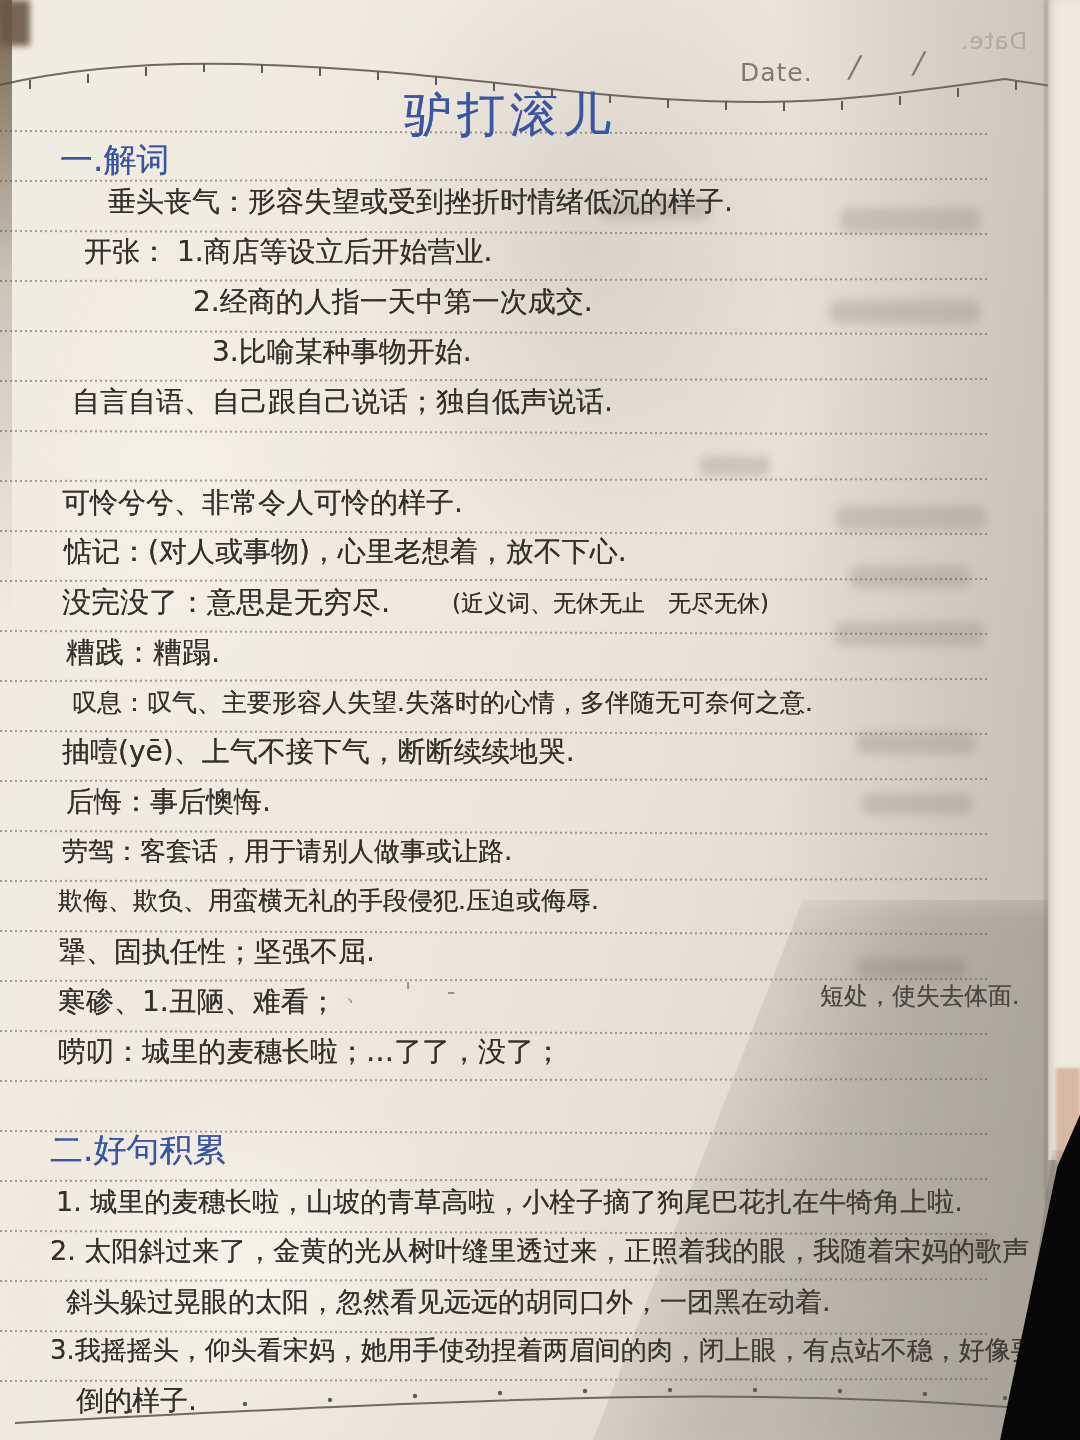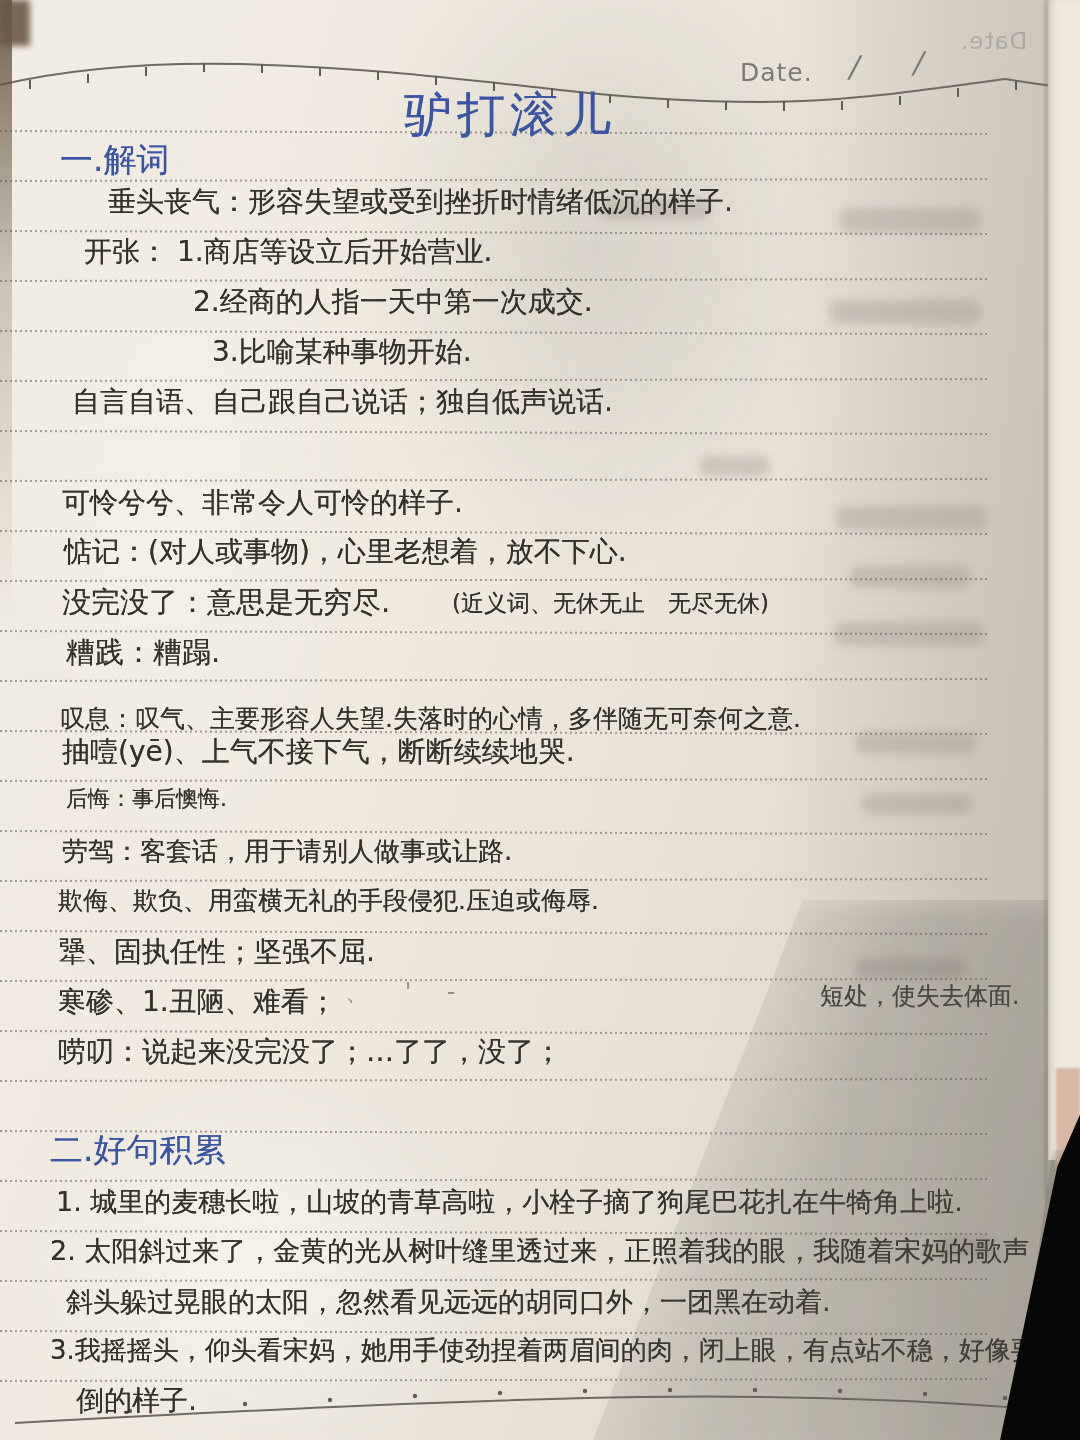--- a/index.html
+++ b/index.html
@@ -150,30 +150,30 @@
   <div class="hw" style="left:76px;top:188px;font-size:28px;margin-left:32px;">垂头丧气：形容失望或受到挫折时情绪低沉的样子.</div>
   <div class="hw" style="left:84px;top:238px;font-size:28px;">开张：  1.商店等设立后开始营业.</div>
   <div class="hw" style="left:193px;top:288px;font-size:28px;">2.经商的人指一天中第一次成交.</div>
   <div class="hw" style="left:193px;top:338px;font-size:28px;margin-left:19px;">3.比喻某种事物开始.</div>
   <div class="hw" style="left:72px;top:388px;font-size:28px;">自言自语、自己跟自己说话；独自低声说话.</div>
   <div class="hw" style="left:62px;top:489px;font-size:28px;">可怜兮兮、非常令人可怜的样子.</div>
   <div class="hw" style="left:62px;top:588px;font-size:29px;">没完没了：意思是无穷尽.</div>
   <div class="hw" style="left:64px;top:538px;font-size:28px;">惦记：(对人或事物)，心里老想着，放不下心.</div>
   <div class="hw" style="left:452px;top:592px;font-size:23px;">(近义词、无休无止　无尽无休)</div>
   <div class="hw" style="left:66px;top:638px;font-size:29px;">糟践：糟蹋.</div>
-  <div class="hw" style="left:60px;top:690px;font-size:25px;margin-top:16px;">叹息：叹气、主要形容人失望.失落时的心情，多伴随无可奈何之意.</div>
+  <div class="hw" style="left:72px;top:690px;font-size:25px;">叹息：叹气、主要形容人失望.失落时的心情，多伴随无可奈何之意.</div>
   <div class="hw" style="left:62px;top:738px;font-size:28px;">抽噎(yē)、上气不接下气，断断续续地哭.</div>
-  <div class="hw" style="left:66px;top:788px;font-size:22px;">后悔：事后懊悔.</div>
+  <div class="hw" style="left:66px;top:788px;font-size:28px;">后悔：事后懊悔.</div>
   <div class="hw" style="left:62px;top:838px;font-size:26px;">劳驾：客套话，用于请别人做事或让路.</div>
   <div class="hw" style="left:58px;top:888px;font-size:25px;">欺侮、欺负、用蛮横无礼的手段侵犯.压迫或侮辱.</div>
   <div class="hw" style="left:58px;top:938px;font-size:28px;">犟、固执任性；坚强不屈.</div>
   <div class="hw" style="left:58px;top:988px;font-size:28px;">寒碜、1.丑陋、难看；</div>
   <div class="hw faint" style="left:345px;top:980px;font-size:24px;letter-spacing:14px;">、 ' -</div>
   <div class="hw washed" style="left:820px;top:984px;font-size:24px;">短处，使失去体面.</div>
-  <div class="hw" style="left:58px;top:1038px;font-size:28px;">唠叨：说起来没完没了；…了了，没了；</div>
+  <div class="hw" style="left:58px;top:1038px;font-size:28px;">唠叨：城里的麦穗长啦；…了了，没了；</div>
 
   <div class="hw blue" style="left:50px;top:1133px;font-size:33px;">二.好句积累</div>
   <div class="hw" style="left:56px;top:1188px;font-size:27px;">1. 城里的麦穗长啦，山坡的青草高啦，小栓子摘了狗尾巴花扎在牛犄角上啦.</div>
   <div class="hw" style="left:50px;top:1237px;font-size:27px;">2. 太阳斜过来了，金黄的光从树叶缝里透过来，正照着我的眼，我随着宋妈的歌声，</div>
   <div class="hw" style="left:66px;top:1288px;font-size:27px;">斜头躲过晃眼的太阳，忽然看见远远的胡同口外，一团黑在动着.</div>
   <div class="hw" style="left:50px;top:1337px;font-size:26px;">3.我摇摇头，仰头看宋妈，她用手使劲捏着两眉间的肉，闭上眼，有点站不稳，好像要昏</div>
   <div class="hw" style="left:76px;top:1387px;font-size:28px;">倒的样子.</div>
 
   <div class="layer shade-hand"></div>
 

